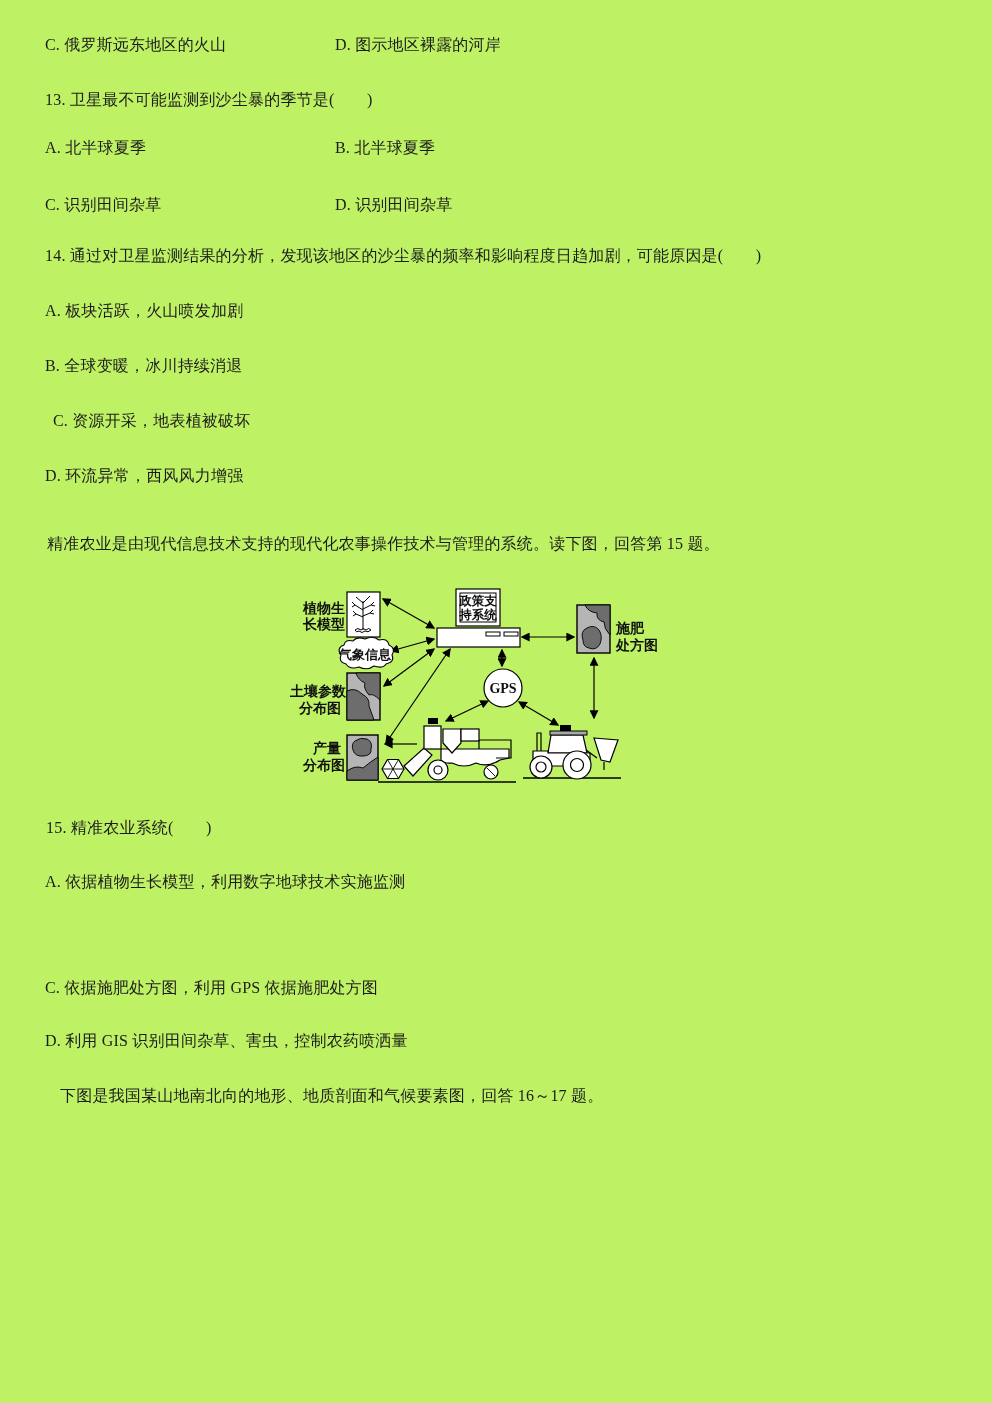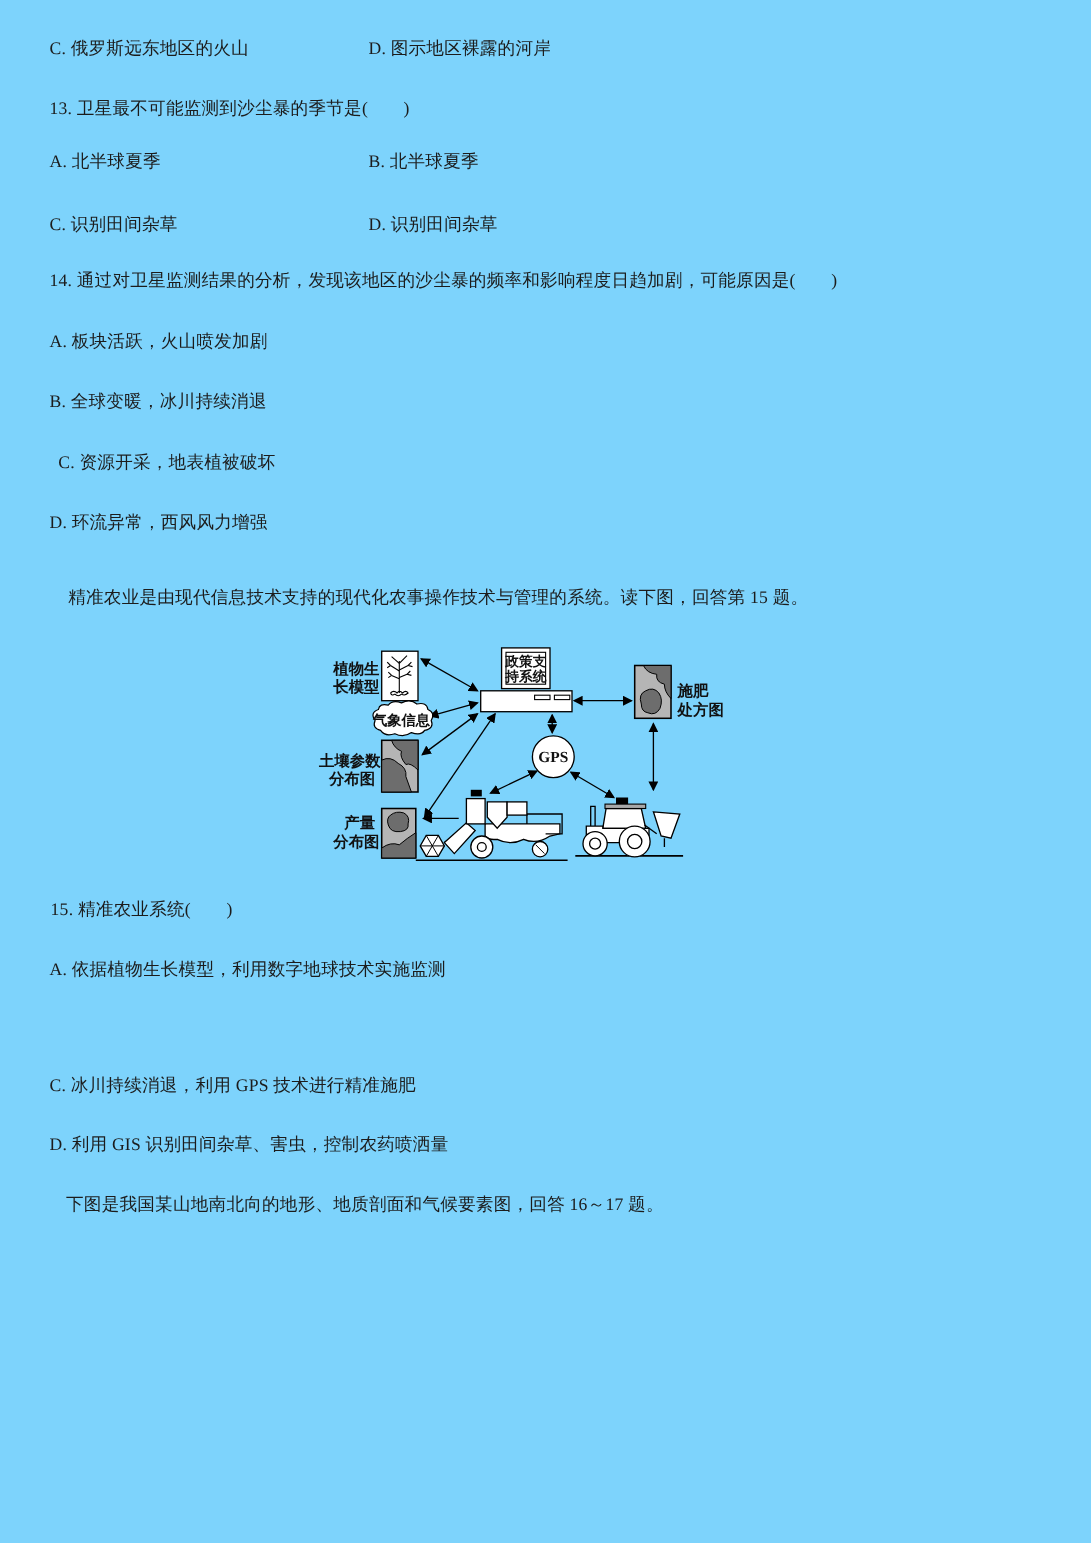--- a/index.html
+++ b/index.html
@@ -1,19 +1,19 @@
 <!DOCTYPE html>
 <html><head>
 <meta charset="utf-8">
 <style>
   html,body{margin:0;padding:0;background:#e8e8e8;}
   .page{
     position:relative;
     width:992px;height:1403px;
-    background:#7dd3fc;
+    background:#bef264;
     font-family:"Liberation Serif","DejaVu Serif",serif;
     color:#1c1c1c;
     overflow:hidden;
   }
   .t{
     position:absolute;
     font-size:16px;
     line-height:18px;
     white-space:pre;
     letter-spacing:0.2px;
@@ -52,21 +52,21 @@
   <span class="t" style="left:335px;top:139px">B. 北半球夏季</span>
   <span class="t" style="left:45px;top:196px">C. 识别田间杂草</span>
   <span class="t" style="left:335px;top:196px">D. 识别田间杂草</span>
 
   <span class="t" style="left:45px;top:247px">14. 通过对卫星监测结果的分析，发现该地区的沙尘暴的频率和影响程度日趋加剧，可能原因是(　　)</span>
   <span class="t" style="left:45px;top:302px">A. 板块活跃，火山喷发加剧</span>
   <span class="t" style="left:45px;top:357px">B. 全球变暖，冰川持续消退</span>
   <span class="t" style="left:53px;top:412px">C. 资源开采，地表植被破坏</span>
   <span class="t" style="left:45px;top:467px">D. 环流异常，西风风力增强</span>
 
-  <span class="t" style="left:62px;top:535px">精准农业是由现代信息技术支持的现代化农事操作技术与管理的系统。读下图，回答第 15 题。</span>
+  <span class="t" style="left:47px;top:535px">精准农业是由现代信息技术支持的现代化农事操作技术与管理的系统。读下图，回答第 15 题。</span>
 
   <div class="diagram">
     <svg width="380" height="230" viewBox="285 575 380 230" xmlns="http://www.w3.org/2000/svg">
       <defs>
         <marker id="ah" viewBox="0 0 10 10" refX="8.5" refY="5" markerWidth="7.5" markerHeight="7.5" orient="auto-start-reverse">
           <path d="M0,0 L10,5 L0,10 z" fill="#000"></path>
         </marker>
       </defs>
 
       <g>
@@ -197,18 +197,18 @@
         <path class="patch" fill="#6d6d6d" d="M585 605 L610 605 L610 635 Q604 629 604 622 Q596 620 597 613 Q588 612 585 605 Z"></path>
         <path class="patch" fill="#6d6d6d" d="M583 640 Q580 631 587 628 Q594 624 599 630 Q603 636 600 644 Q596 651 589 648 Q583 647 583 640 Z"></path>
       </g>
       <text class="dlabel" x="616" y="633" font-size="14">施肥</text>
       <text class="dlabel" x="616" y="650" font-size="14">处方图</text>
     </svg>
   </div>
 
   <span class="t" style="left:46px;top:819px">15. 精准农业系统(　　)</span>
   <span class="t" style="left:45px;top:873px">A. 依据植物生长模型，利用数字地球技术实施监测</span>
-  <span class="t" style="left:45px;top:979px">C. 冰川持续消退，利用 GPS 技术进行精准施肥</span>
+  <span class="t" style="left:45px;top:979px">C. 依据施肥处方图，利用 GPS 依据施肥处方图</span>
   <span class="t" style="left:45px;top:1032px">D. 利用 GIS 识别田间杂草、害虫，控制农药喷洒量</span>
 
   <span class="t" style="left:60px;top:1087px">下图是我国某山地南北向的地形、地质剖面和气候要素图，回答 16～17 题。</span>
 
 </div>
 
 </body></html>

